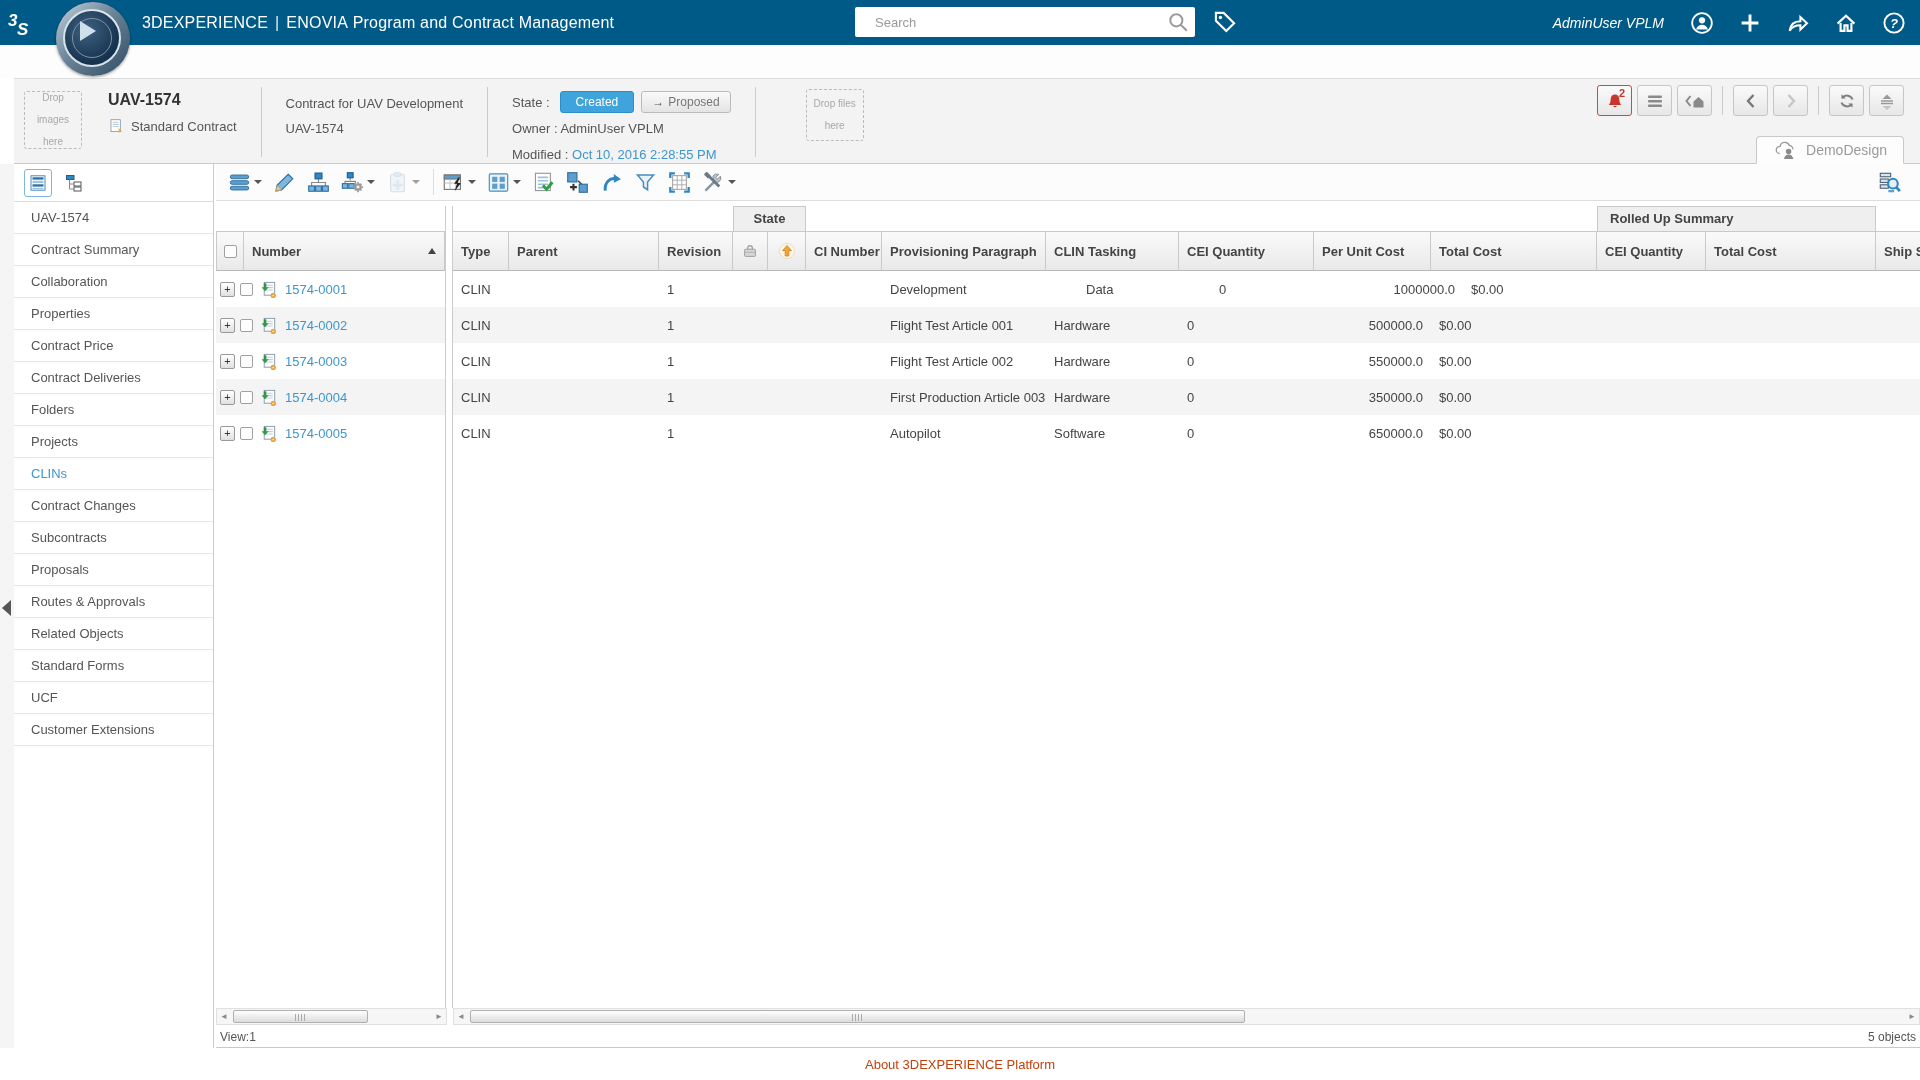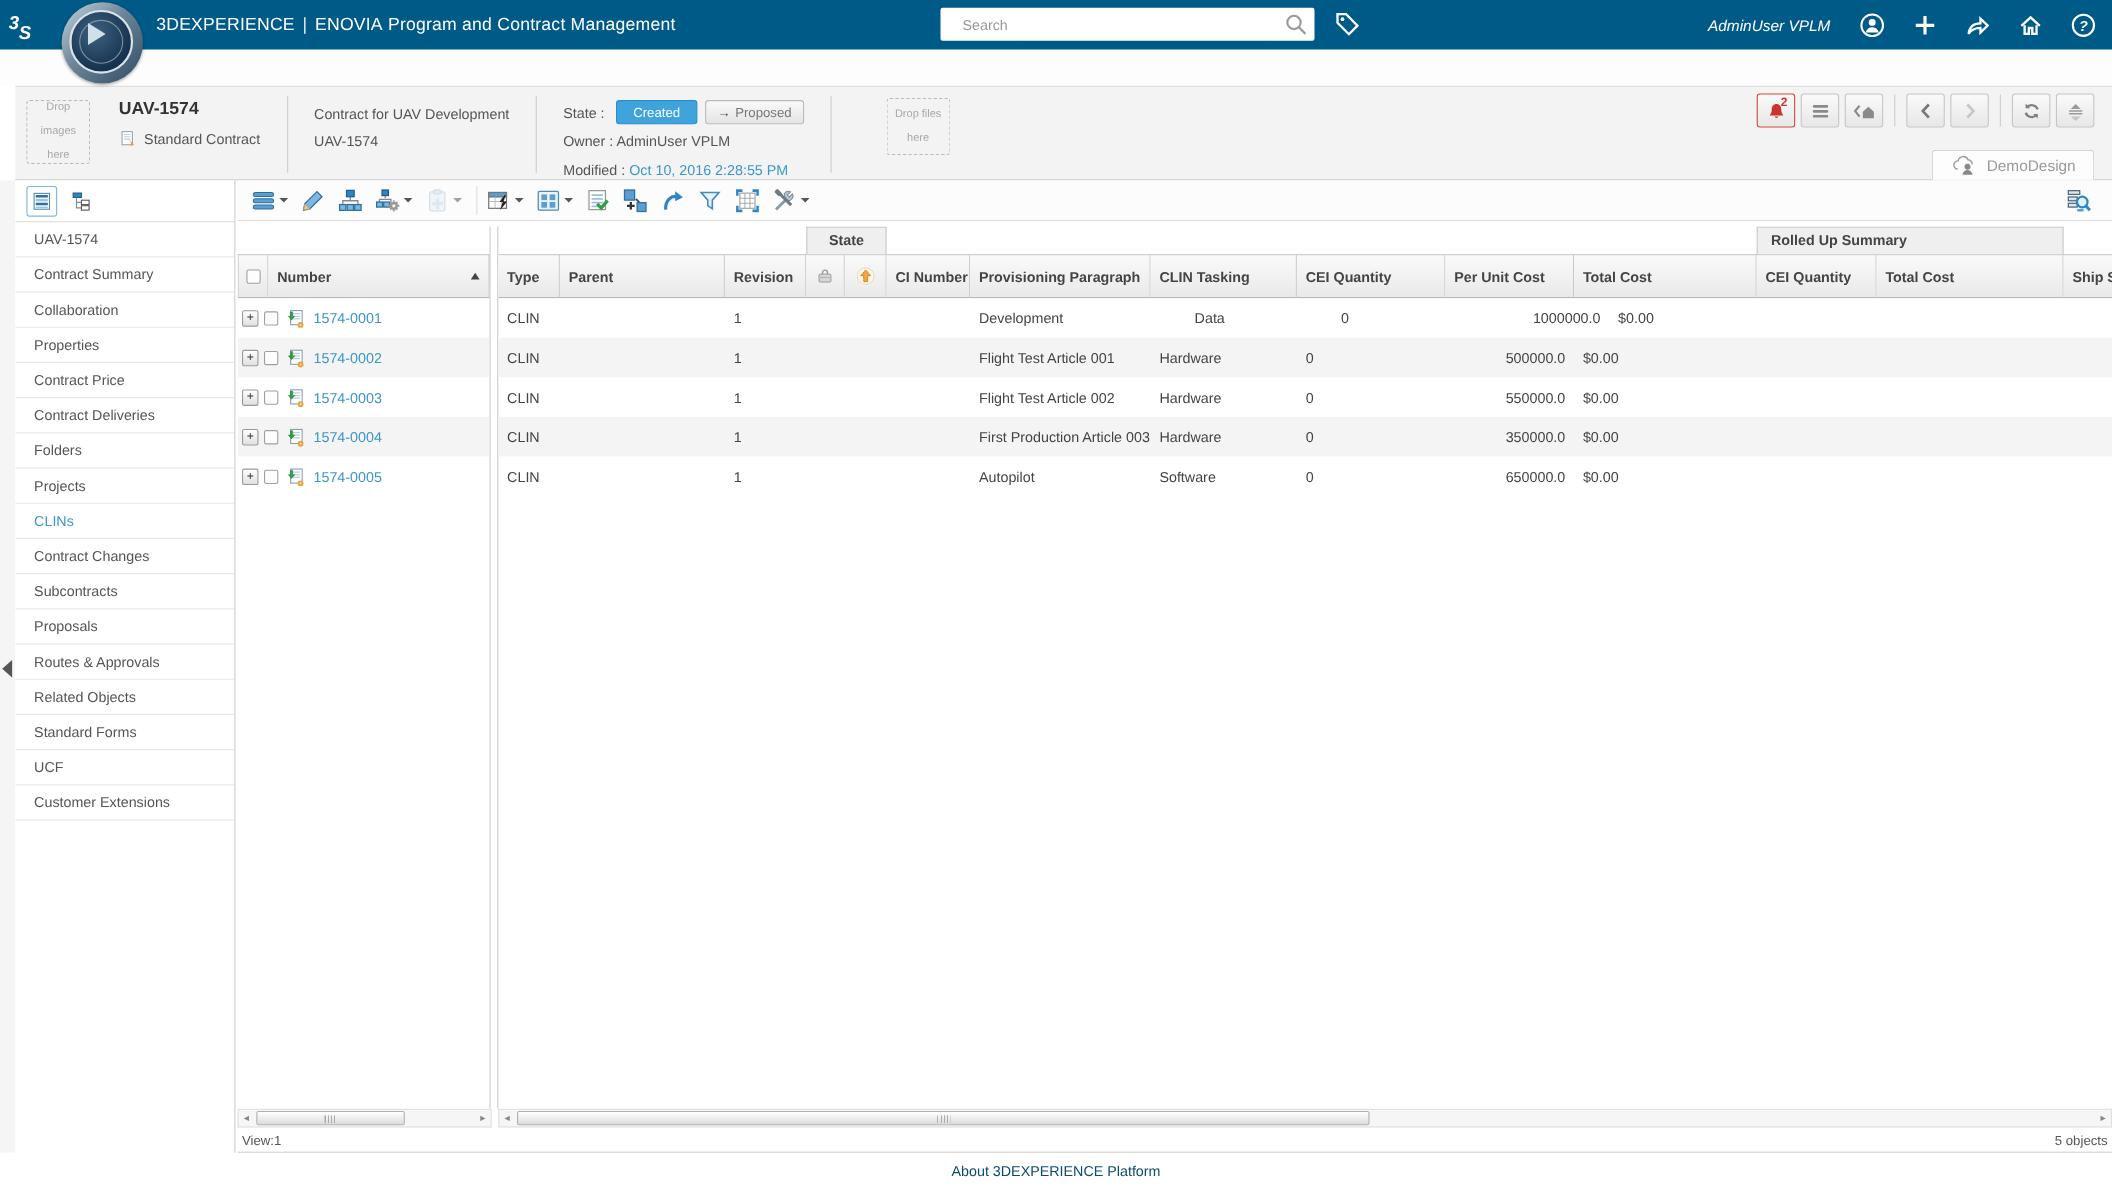--- a/index.html
+++ b/index.html
@@ -111,21 +111,21 @@
   .sbar.lft { width:231px; flex:none; }
   .sbar.rgt { flex:1; margin-left:6px; }
   .sarrow { width:14px; height:15px; display:flex; align-items:center; justify-content:center; flex:none; color:#888; font-size:8px; cursor:pointer; }
   .thumb { position:absolute; top:1px; height:13px; background:linear-gradient(#fff,#dcdcdc); border:1px solid #b0b0b0; border-radius:2px; cursor:pointer; }
   .thumb::after { content:""; position:absolute; left:50%; top:3px; margin-left:-6px; width:12px; height:7px;
     background:repeating-linear-gradient(90deg,#aaa 0 1px,transparent 1px 3px); }
   .statusbar { height:22px; flex:none; display:flex; align-items:center; font-size:12px; color:#555; padding:0 4px; border-bottom:1px solid #c9c9c9; }
   .statusbar .spacer { flex:1; }
 
   .footer { position:absolute; left:0; top:1048px; width:1920px; height:32px; background:#fff; display:flex; align-items:center; justify-content:center; }
-  .footer a { color:#0c4a6e; font-size:13px; text-decoration:none; cursor:pointer; }
+  .footer a { color:#c2410c; font-size:13px; text-decoration:none; cursor:pointer; }
 </style>
 </head>
 <body>
 
 <div class="topbar">
   <div class="logo3s">
     <svg viewBox="0 0 34 34">
         <text x="2" y="20" font-size="17" font-style="italic" font-weight="bold" fill="#fff">3</text>
         <text x="11" y="29" font-size="17" font-style="italic" font-weight="bold" fill="#fff">S</text>
       </svg>

